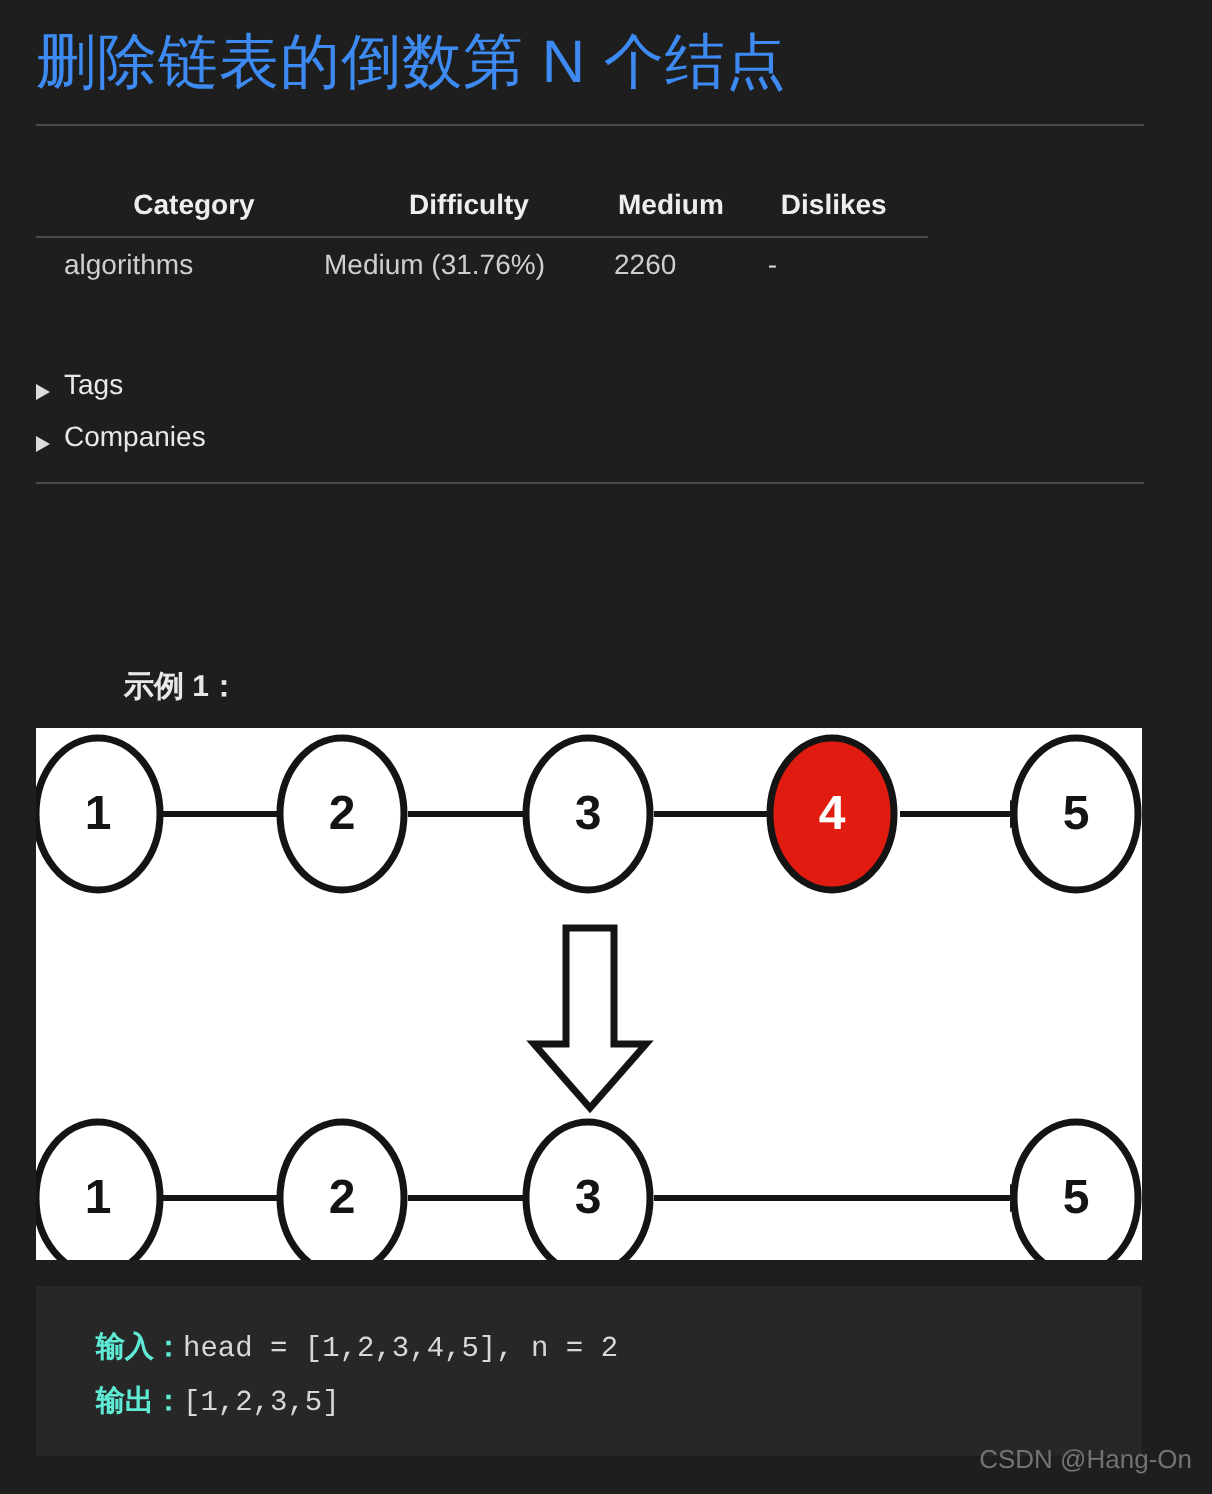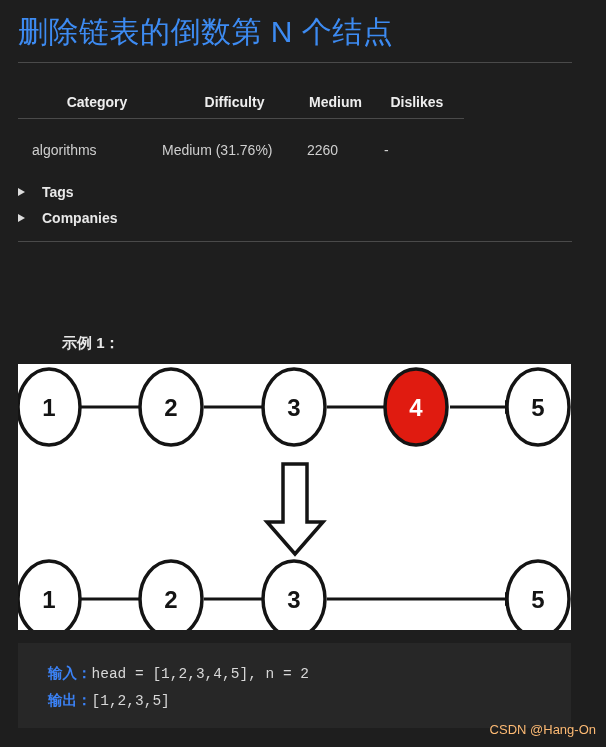--- a/index.html
+++ b/index.html
@@ -48,44 +48,44 @@
     color: #e6e6e6;
   }
   .meta-table th {
     font-weight: bold;
     text-align: center;
     padding: 4px 0 8px 0;
     color: #eeeeee;
     white-space: nowrap;
   }
   .meta-table td {
-    padding: 23px 0 6px 0;
+    padding: 5px 0 6px 0;
     color: #cfcfcf;
     border-top: 1px solid #4a4a4a;
     white-space: nowrap;
   }
   .col-category  { width: 130px; padding-left: 14px !important; }
   .col-difficulty{ width: 145px; }
   .col-likes     { width: 45px; }
   .col-dislikes  { width: 80px; }
   .meta-table td.col-category  { padding-left: 14px; }
   .meta-table td.col-dislikes  { padding-left: 22px; }
   .meta-table th.col-dislikes  { padding-left: 8px; }
   .meta-table th.col-likes     { padding-left: 2px; }
 
   
   .collapse-row {
     position: absolute;
     left: 18px;
     font-size: 14px;
-    font-weight: bold;
+    font-weight: normal;
     color: #e8e8e8;
     display: flex;
-    align-items: center;
-    gap: 17px;
+    align-items: flex-end;
+    gap: 7px;
   }
   #row-tags      { top: 184px; }
   #row-companies { top: 210px; }
   .tri {
     width: 0; height: 0;
     border-left: 7px solid #dcdcdc;
     border-top: 4.5px solid transparent;
     border-bottom: 4.5px solid transparent;
     display: inline-block;
   }
@@ -141,33 +141,33 @@
     position: absolute;
     left: 30px;
     font-family: "Liberation Mono", "DejaVu Sans Mono", monospace;
     font-size: 14.5px;
     color: #d8d8d8;
     white-space: pre;
   }
   .codeline .lbl {
     font-family: "Liberation Sans", "DejaVu Sans", sans-serif;
     font-weight: bold;
-    color: #3b82f6;
+    color: #5eead4;
     text-align: right;
   }
   #codeline-1 { top: 21px; }
   #codeline-2 { top: 48px; }
 
   
   .watermark {
     position: absolute;
     right: 10px;
     top: 722px;
     font-size: 13px;
-    color: #fdba74;
+    color: #737373;
     font-family: "Liberation Sans", "DejaVu Sans", sans-serif;
   }
 </style>
 </head>
 <body>
 
 <div id="page">
 
   <div class="title">删除链表的倒数第 N 个结点</div>
   <div class="rule" id="rule-title"></div>

